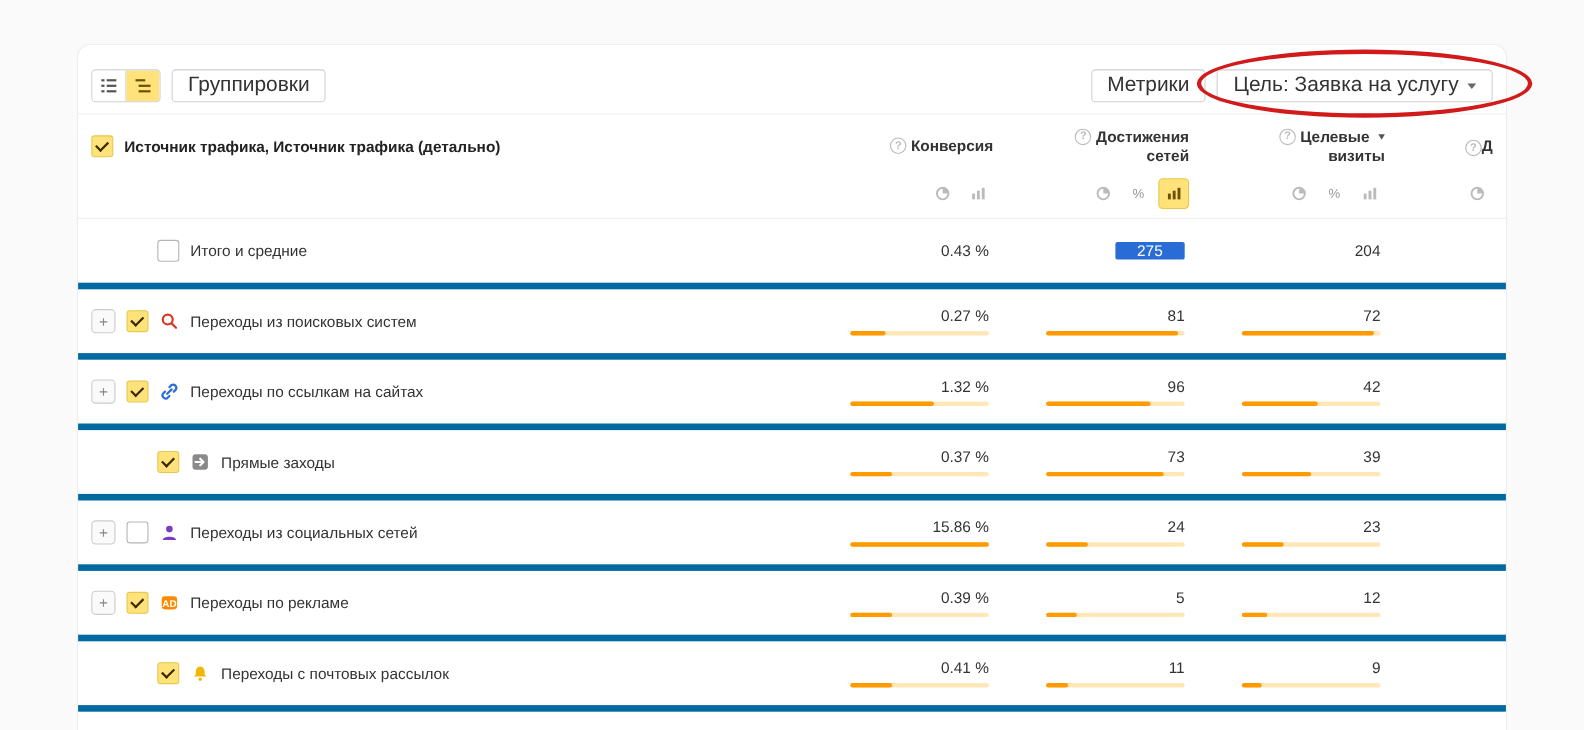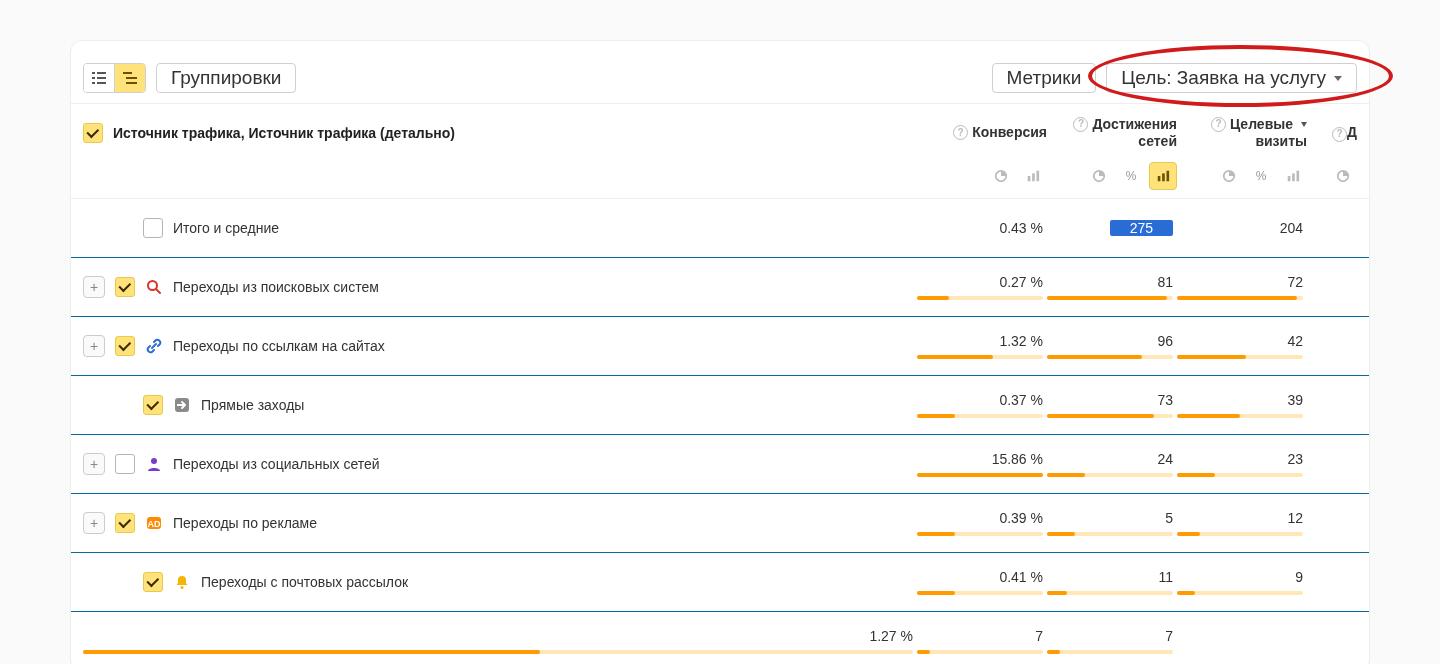--- a/index.html
+++ b/index.html
@@ -68,20 +68,21 @@
     border: 4px solid #d11a1a;
     border-radius: 50% / 50%;
     pointer-events: none;
   }
 
   .header-row, .icon-row, .data-row {
     display: grid;
     grid-template-columns: 1fr 130px 130px 130px 50px;
     align-items: center;
     padding: 0 12px;
+    gap: 48px;
   }
   .header-row { border-top: 1px solid #eee; padding-top: 12px; padding-bottom: 2px; }
   .dim-header {
     display: flex; align-items: center; gap: 10px; font-weight: 700; color: #222;
   }
   .metric-header {
     text-align: right;
     font-weight: 700;
     color: #333;
     display: flex; flex-direction: column; align-items: flex-end; justify-content: flex-start;
@@ -105,21 +106,21 @@
   }
   .ibtn {
     width: 26px; height: 26px; border: 1px solid transparent; border-radius: 4px;
     display: inline-flex; align-items: center; justify-content: center;
     color: #888;
   }
   .ibtn.active { background: #ffe27a; border-color: #e6c94f; color: #555; }
   .pie-icon svg, .bar-icon svg, .pct { width: 14px; height: 14px; }
   .pct-txt { font-size: 12px; color: #999; width: 14px; text-align: center; }
 
-  .data-row { border-bottom: 1px solid #0369a1; min-height: 42px; padding-top: 8px; padding-bottom: 8px; }
+  .data-row { border-bottom: 6px solid #0369a1; min-height: 42px; padding-top: 8px; padding-bottom: 8px; }
   .data-row.total { background: #fff; }
   .dim-cell {
     display: flex; align-items: center; gap: 10px; padding-left: 0;
   }
   .expand-btn {
     width: 20px; height: 20px; border: 1px solid #ccc; border-radius: 4px;
     display: inline-flex; align-items: center; justify-content: center;
     color: #888; font-size: 14px; line-height: 1;
     background: #fafafa;
   }

